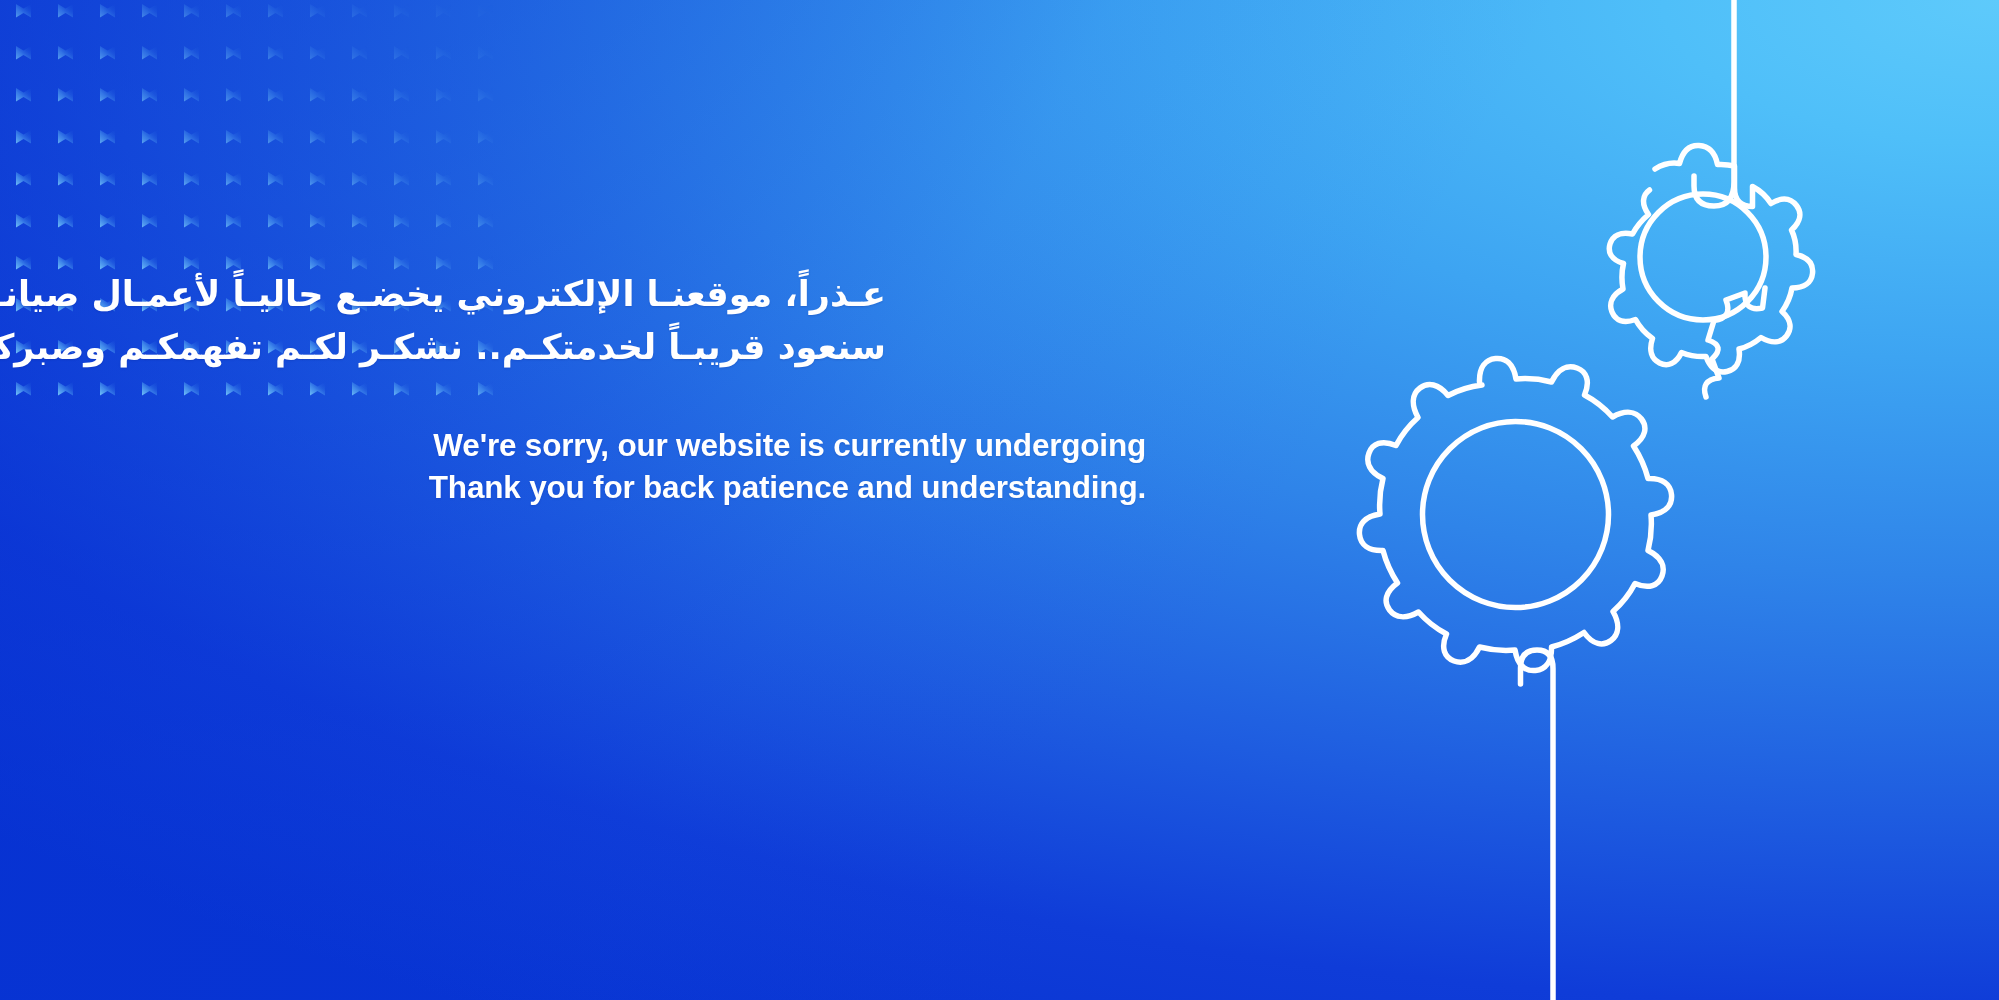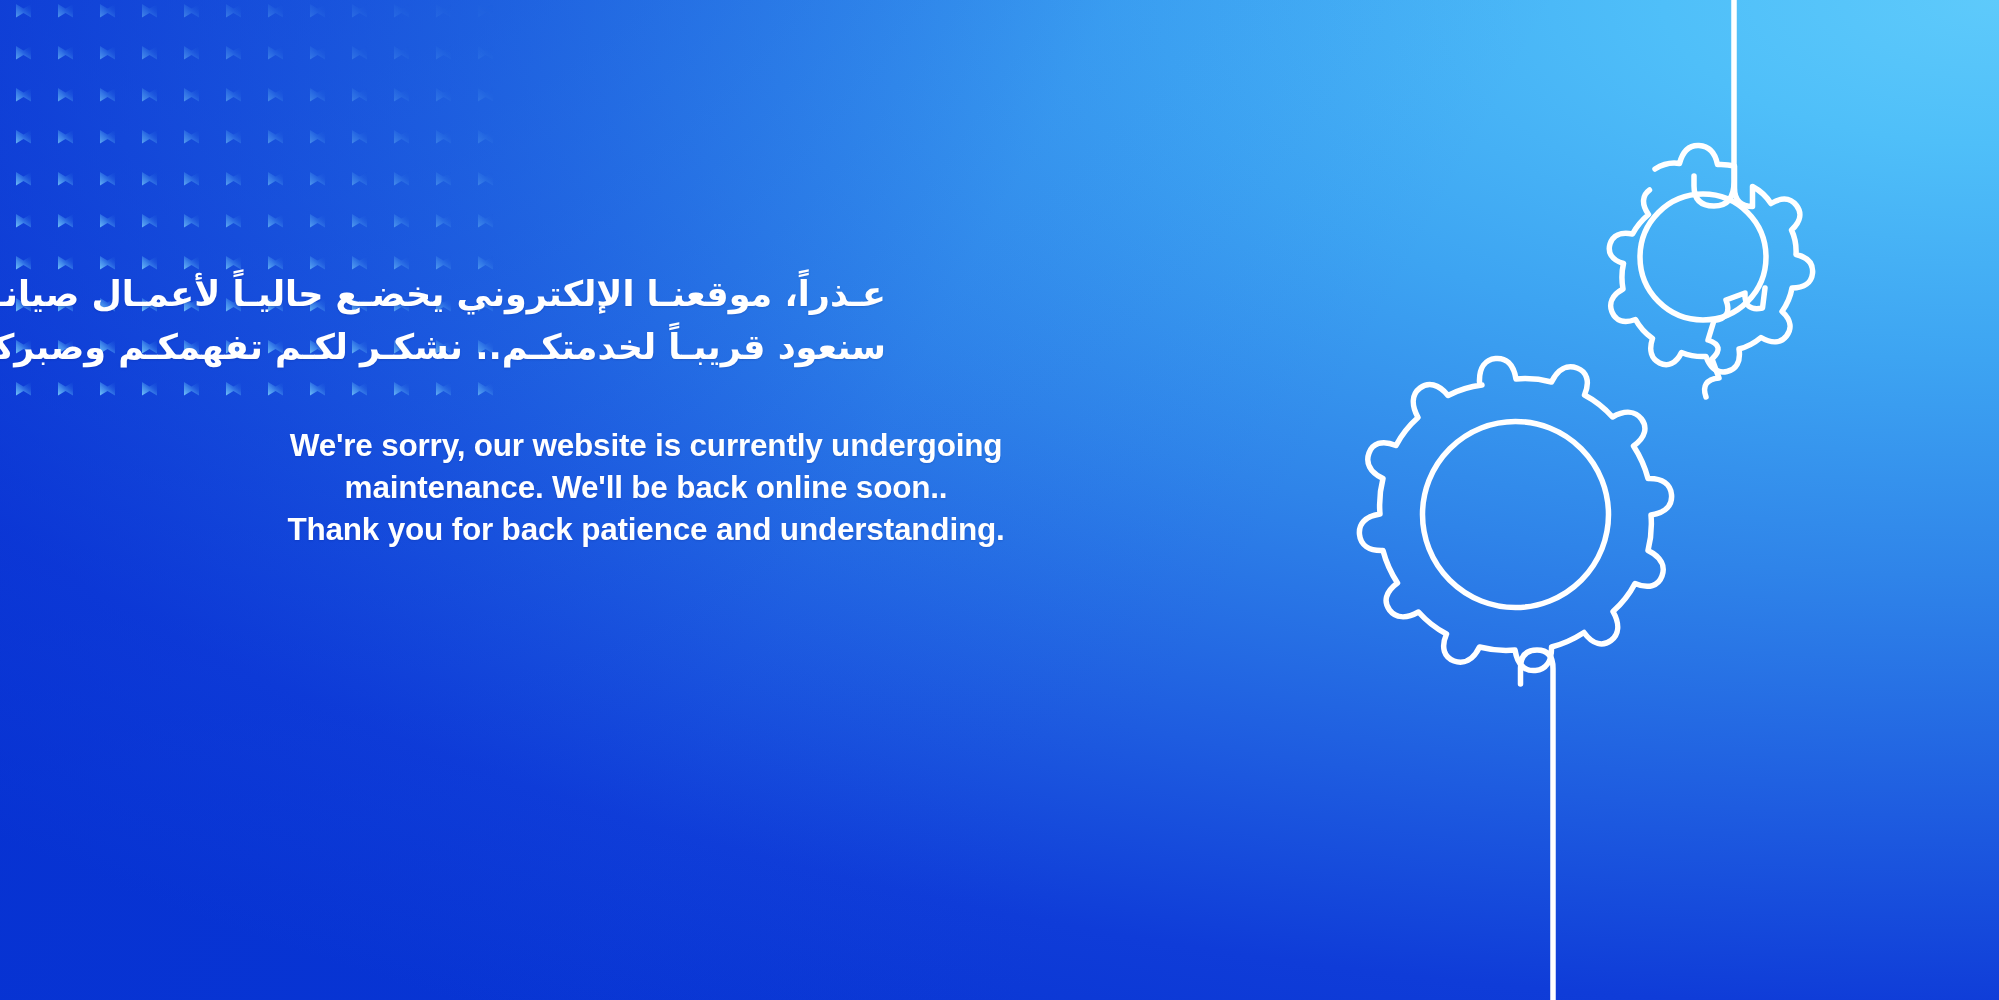--- a/index.html
+++ b/index.html
@@ -79,21 +79,21 @@
     font-size:35px;
     line-height:53px;
     font-weight:600;
     letter-spacing:0px;
     text-shadow:0 1px 2px rgba(0,30,120,0.18);
   }
   #arabic-message .ar-line{ display:block; white-space:nowrap; }
 
   #english-message{
     direction:ltr;
-    text-align:center;
+    text-align:right;
     margin-top:50px;
     font-family:"Liberation Sans", sans-serif;
     font-size:31.5px;
     line-height:42px;
     font-weight:700;
     letter-spacing:-0.2px;
     text-shadow:0 1px 2px rgba(0,30,120,0.18);
   }
   #english-message .en-line{ display:block; white-space:nowrap; }
 </style>
@@ -391,19 +391,18 @@
 
   <div id="message-block">
 
     <div id="arabic-message">
       <span class="ar-line">عـذراً، موقعنـا الإلكتروني يخضـع حاليـاً لأعمـال صيانــة.</span>
       <span class="ar-line">سنعود قريبـاً لخدمتكـم.. نشكـر لكـم تفهمكـم وصبركـم</span>
     </div>
 
     <div id="english-message">
       <span class="en-line">We're sorry, our website is currently undergoing</span>
-      <span class="en-line">maintenance. We'll be back online soon..</span>
       <span class="en-line">Thank you for back patience and understanding.</span>
     </div>
 
   </div>
 
 </div>
 
 </body></html>

